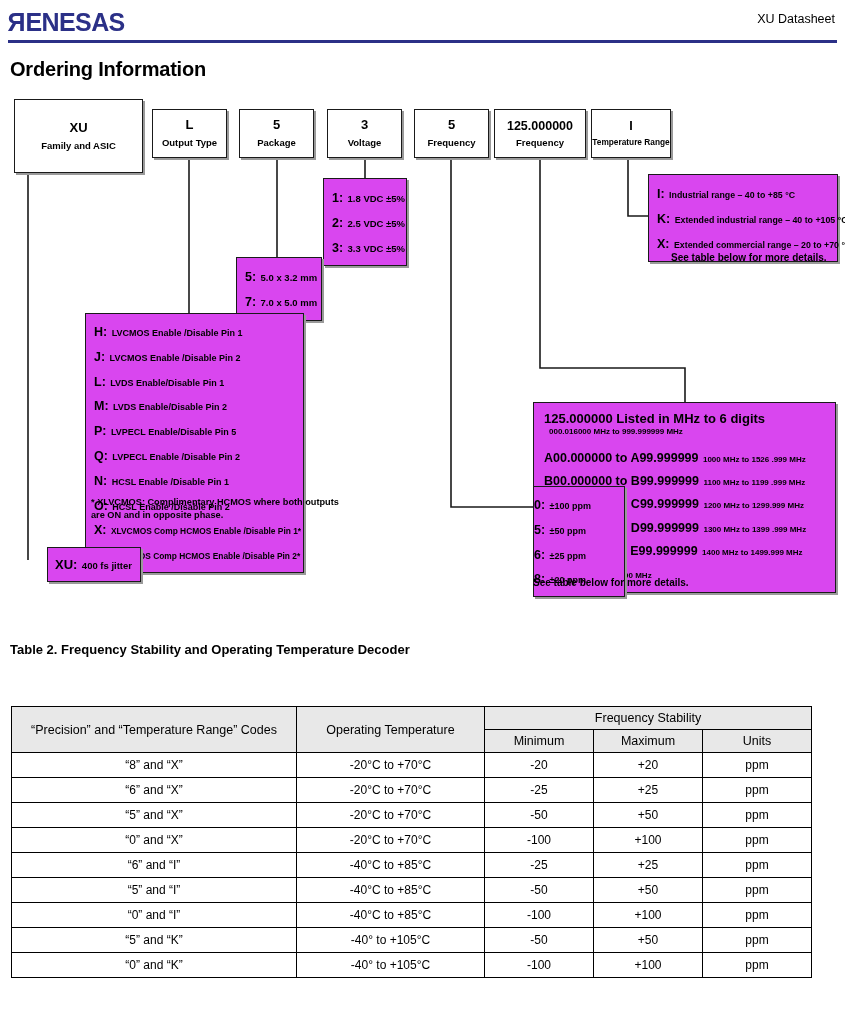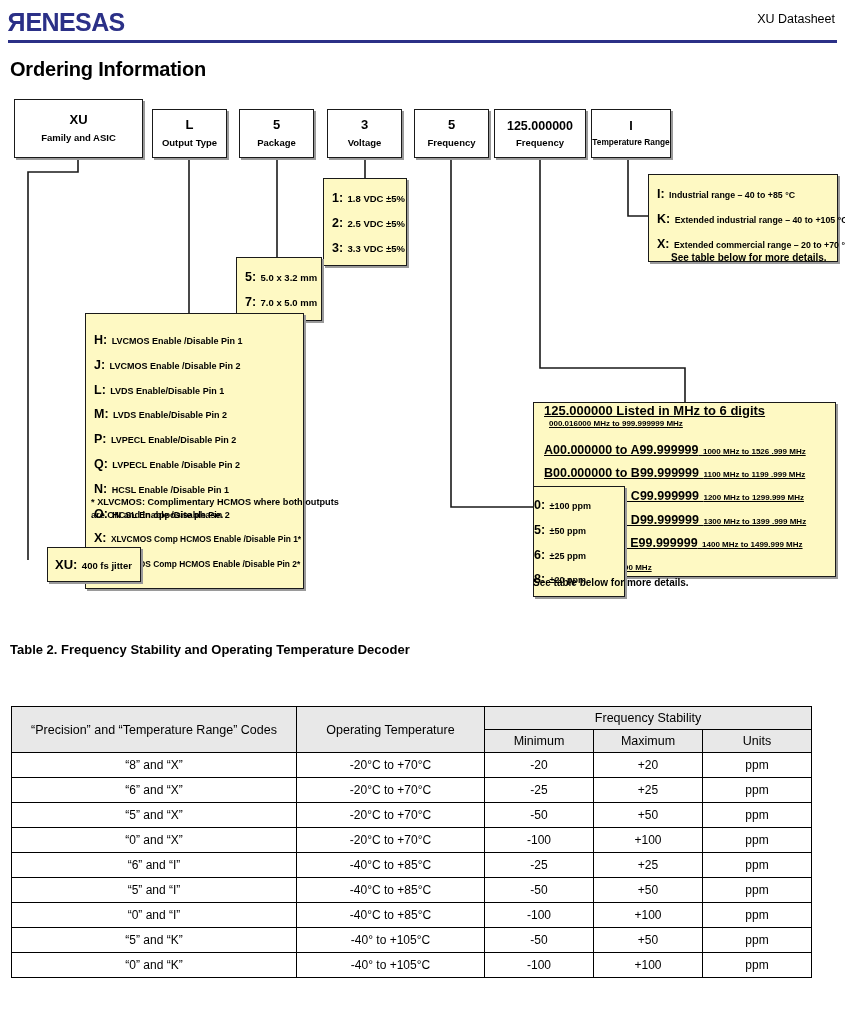--- a/index.html
+++ b/index.html
@@ -47,21 +47,21 @@
     border:1.5px solid #1a1a1a;
     box-shadow: 2px 2px 0 0 #9a9a9a;
     text-align:center;
     display:flex; flex-direction:column; justify-content:center;
   }
   .pnbox .code { font-size:13px; font-weight:700; line-height:1.15; }
   .pnbox .lbl  { font-size:9.5px; font-weight:600; line-height:1.2; margin-top:4px; }
   .pnbox.wide .code { font-size:12.5px; }
 
   .callout {
-    position:absolute; background:#fef9c3;
+    position:absolute; background:#d946ef;
     border:1.4px solid #1a1a1a;
     box-shadow: 2px 2px 0 0 #9a9a9a;
     padding:6px 8px;
   }
   .callout .row { white-space:nowrap; line-height:1.55; }
   .callout .k { font-weight:700; }
   .callout .v { }
 
   
   .c-volt  .k { font-size:12.5px; } .c-volt  .v { font-size:9.5px; font-weight:700; }
@@ -124,21 +124,21 @@
       <path d="M 365 66 L 365 86"></path>
 
       <path d="M 451 66 L 451 415 L 533 415"></path>
 
       <path d="M 540 66 L 540 276 L 685 276 L 685 310"></path>
 
       <path d="M 628 66 L 628 124 L 648 124"></path>
     </g>
   </svg>
 
-  <div class="pnbox" style="left:14px; top:7px; width:129px; height:59px;">
+  <div class="pnbox" style="left:14px; top:7px; width:129px; height:74px;">
     <div class="code">XU</div>
     <div class="lbl">Family and ASIC</div>
   </div>
   <div class="pnbox" style="left:152px; top:17px; width:75px; height:49px;">
     <div class="code">L</div>
     <div class="lbl">Output Type</div>
   </div>
   <div class="pnbox" style="left:239px; top:17px; width:75px; height:49px;">
     <div class="code">5</div>
     <div class="lbl">Package</div>
@@ -171,40 +171,40 @@
     <div class="row"><span class="k">7:</span> <span class="v">7.0 x 5.0 mm</span></div>
   </div>
 
   <div class="callout c-temp" style="left:648px; top:82px; width:190px;">
     <div class="row"><span class="k">I:</span> <span class="v">Industrial range – 40 to +85 °C</span></div>
     <div class="row"><span class="k">K:</span> <span class="v">Extended industrial range – 40 to +105 °C</span></div>
     <div class="row"><span class="k">X:</span> <span class="v">Extended commercial range – 20 to +70 °C</span></div>
   </div>
   <div class="seenote" style="left:671px; top:160px;">See table below for more details.</div>
 
-  <div class="callout c-out" style="left:85px; top:221px; width:219px; padding:13px 8px;">
+  <div class="callout c-out" style="left:85px; top:221px; width:219px; padding:5px 8px;">
     <div class="row"><span class="k">H:</span> <span class="v">LVCMOS Enable /Disable Pin 1</span></div>
     <div class="row"><span class="k">J:</span> <span class="v">LVCMOS Enable /Disable Pin 2</span></div>
     <div class="row"><span class="k">L:</span> <span class="v">LVDS Enable/Disable Pin 1</span></div>
     <div class="row"><span class="k">M:</span> <span class="v">LVDS Enable/Disable Pin 2</span></div>
-    <div class="row"><span class="k">P:</span> <span class="v">LVPECL Enable/Disable Pin 2</span></div>
+    <div class="row"><span class="k">P:</span> <span class="v">LVPECL Enable/Disable Pin 5</span></div>
     <div class="row"><span class="k">Q:</span> <span class="v">LVPECL Enable /Disable Pin 2</span></div>
     <div class="row"><span class="k">N:</span> <span class="v">HCSL Enable /Disable Pin 1</span></div>
     <div class="row"><span class="k">O:</span> <span class="v">HCSL Enable /Disable Pin 2</span></div>
     <div class="row"><span class="k">X:</span> <span class="v" style="font-size:8.4px;">XLVCMOS Comp HCMOS Enable /Disable Pin 1*</span></div>
     <div class="row"><span class="k">Y:</span> <span class="v" style="font-size:8.4px;">XLVCMOS Comp HCMOS Enable /Disable Pin 2*</span></div>
   </div>
   <div class="note" style="left:91px; top:404px; width:270px;">* XLVCMOS: Complimentary HCMOS where both outputs
 are ON and in opposite phase.</div>
 
   <div class="callout c-jit" style="left:47px; top:455px; width:94px; padding:4px 7px;">
     <div class="row"><span class="k">XU:</span> <span class="v">400 fs jitter</span></div>
   </div>
 
-  <div class="callout c-freq" style="left:533px; top:310px; width:303px; padding:0 10px;text-decoration:underline;">
+  <div class="callout c-freq" style="left:533px; top:310px; width:303px; padding:8px 10px;">
     <div class="hdr">125.000000 Listed in MHz to  6 digits</div>
     <div class="hdr-sub">000.016000 MHz  to 999.999999  MHz</div>
     <div class="frow"><span class="k">A00.000000 to A99.999999</span> <span class="v">1000  MHz to 1526 .999  MHz</span></div>
     <div class="frow"><span class="k">B00.000000 to B99.999999</span> <span class="v">1100  MHz to 1199 .999  MHz</span></div>
     <div class="frow"><span class="k">C00.000000 to C99.999999</span> <span class="v">1200 MHz to  1299.999  MHz</span></div>
     <div class="frow"><span class="k">D00.000000 to D99.999999</span> <span class="v">1300  MHz  to 1399 .999  MHz</span></div>
     <div class="frow"><span class="k">E00.000000 to E99.999999</span> <span class="v">1400 MHz to 1499.999  MHz</span></div>
     <div class="frow"><span class="k">F00.000000</span> <span class="v">1500 MHz</span></div>
   </div>
 

